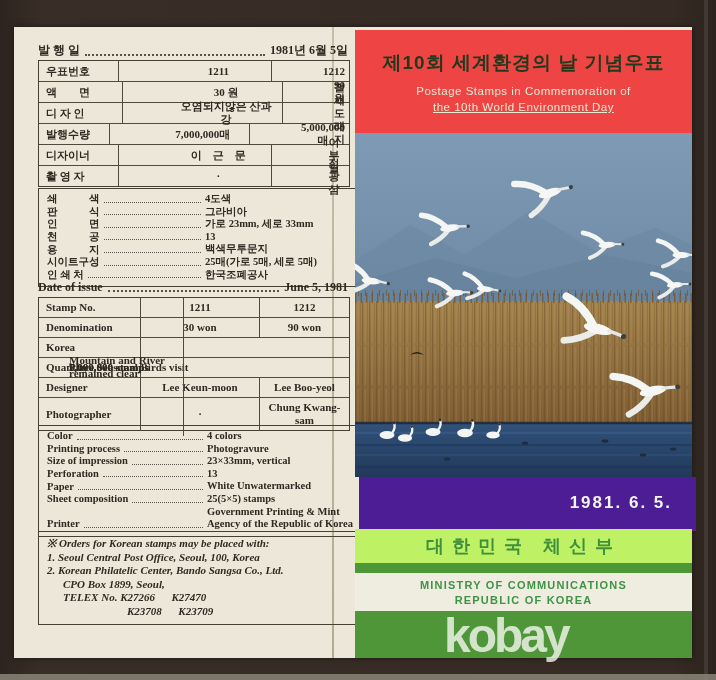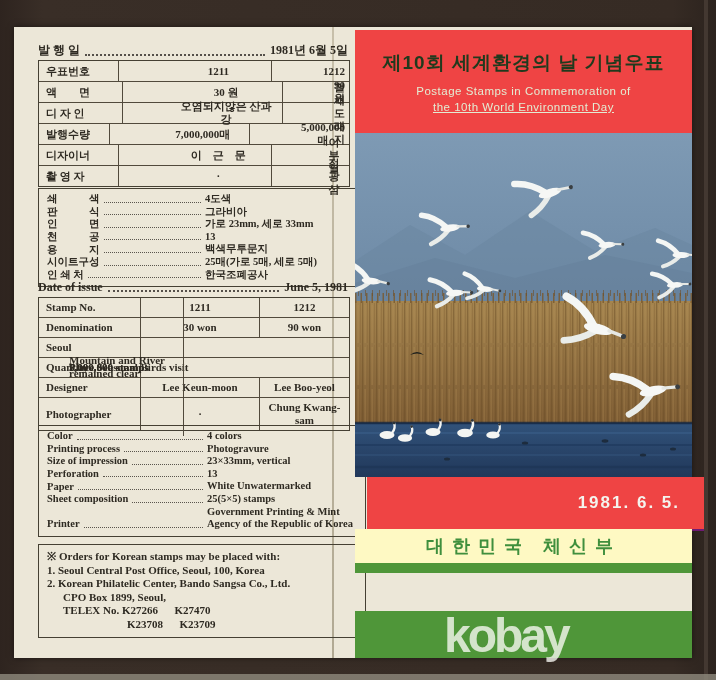--- a/index.html
+++ b/index.html
@@ -55,25 +55,25 @@
   .orders .ind1{padding-left:16px;}
   .orders .ind2{padding-left:80px;}
   
   .right{position:absolute;left:341px;top:3px;width:337px;height:628px;
     font-family:"Liberation Sans","DejaVu Sans",sans-serif;}
   .hdr{position:absolute;top:0;left:0;width:100%;height:103px;background:#ef4444;text-align:center;}
   .hdr .title{margin-top:20px;font-size:19px;font-weight:bold;color:#1f3a1d;letter-spacing:1px;}
   .hdr .sub1{margin-top:9px;font-size:11.5px;color:#e3ecd3;letter-spacing:.5px;}
   .hdr .sub2{margin-top:4px;font-size:11.5px;color:#e3ecd3;letter-spacing:.5px;text-decoration:underline;}
   .photo{position:absolute;top:103px;left:0;width:337px;height:344px;display:block;}
-  .dateband{position:absolute;top:447px;left:12px;width:100%;height:52px;background:#ef4444;
+  .dateband{position:absolute;top:447px;left:4px;width:100%;height:52px;background:#4c1d95;
     border-bottom:2px solid #701a75;}
   .dateband .dt{position:absolute;right:24px;top:16px;font-size:17px;font-weight:bold;
     color:#f4f4ee;letter-spacing:2px;}
-  .natband{position:absolute;top:499px;left:0;width:100%;height:34px;background:#fef9c3;
+  .natband{position:absolute;top:499px;left:0;width:100%;height:34px;background:#bef264;
     display:flex;align-items:center;justify-content:center;}
   .natband .ko{font-size:18px;font-weight:bold;color:#3f8f3d;letter-spacing:8px;}
   .gstrip{position:absolute;top:533px;left:0;width:100%;height:10px;background:#4f9639;}
   .ministry{position:absolute;top:543px;left:0;width:100%;height:38px;background:#efece0;
     text-align:center;color:#3f9347;font-weight:bold;font-size:11px;letter-spacing:1.2px;}
   .ministry .m1{margin-top:6px;}
   .ministry .m2{margin-top:3px;}
   .bottomband{position:absolute;top:581px;left:0;width:100%;height:47px;background:#4f9639;}
   
   .watermark{position:absolute;left:444px;top:600px;z-index:50;
@@ -182,21 +182,21 @@
         <div class="tcell tlabel">Stamp No.</div>
         <div class="tcell c1">1211</div>
         <div class="tcell c2">1212</div>
       </div>
       <div class="trow">
         <div class="tcell tlabel">Denomination</div>
         <div class="tcell c1">30 won</div>
         <div class="tcell c2">90 won</div>
       </div>
       <div class="trow">
-        <div class="tcell tlabel">Seoul</div>
+        <div class="tcell tlabel">Korea</div>
         <div class="tcell c1 left">Mountain and River remained clear</div>
         <div class="tcell c2 left">Place Seasonal Birds visit</div>
       </div>
       <div class="trow">
         <div class="tcell tlabel">Quantity</div>
         <div class="tcell c1 left">7,000,000 stamps</div>
         <div class="tcell c2 left">5,000,000 stamps</div>
       </div>
       <div class="trow">
         <div class="tcell tlabel">Designer</div>
@@ -241,21 +241,21 @@
         <span class="dots"></span>
         <span class="sval">25(5×5) stamps</span>
       </div>
       <div class="spec">
         <span class="slbl">Printer</span>
         <span class="dots"></span>
         <span class="sval">Government Printing &amp; Mint Agency of the Republic of Korea</span>
       </div>
     </div>
 
-    <div class="abs orders" style="top:517px;">
+    <div class="abs orders" style="top:504px;font-style:italic;">
       <div class="oline">※ Orders for Korean stamps may be placed with:</div>
       <div class="oline">1. Seoul Central Post Office, Seoul, 100, Korea</div>
       <div class="oline">2. Korean Philatelic Center, Bando Sangsa Co., Ltd.</div>
       <div class="oline ind1">CPO Box 1899, Seoul,</div>
       <div class="oline ind1">TELEX No. K27266      K27470</div>
       <div class="oline ind2">K23708      K23709</div>
     </div>
   </div>
 
   <div class="right">
@@ -343,18 +343,22 @@
     <div class="dateband">
       <div class="dt">1981. 6. 5.</div>
     </div>
 
     <div class="natband">
       <div class="ko">대한민국 체신부</div>
     </div>
 
     <div class="gstrip"></div>
 
+    <div class="ministry">
+      <div class="m1">MINISTRY OF COMMUNICATIONS</div>
+      <div class="m2">REPUBLIC OF KOREA</div>
+    </div>
 
     <div class="bottomband"></div>
   </div>
 </div>
 
 <div class="watermark">kobay</div>
 
 </body></html>

